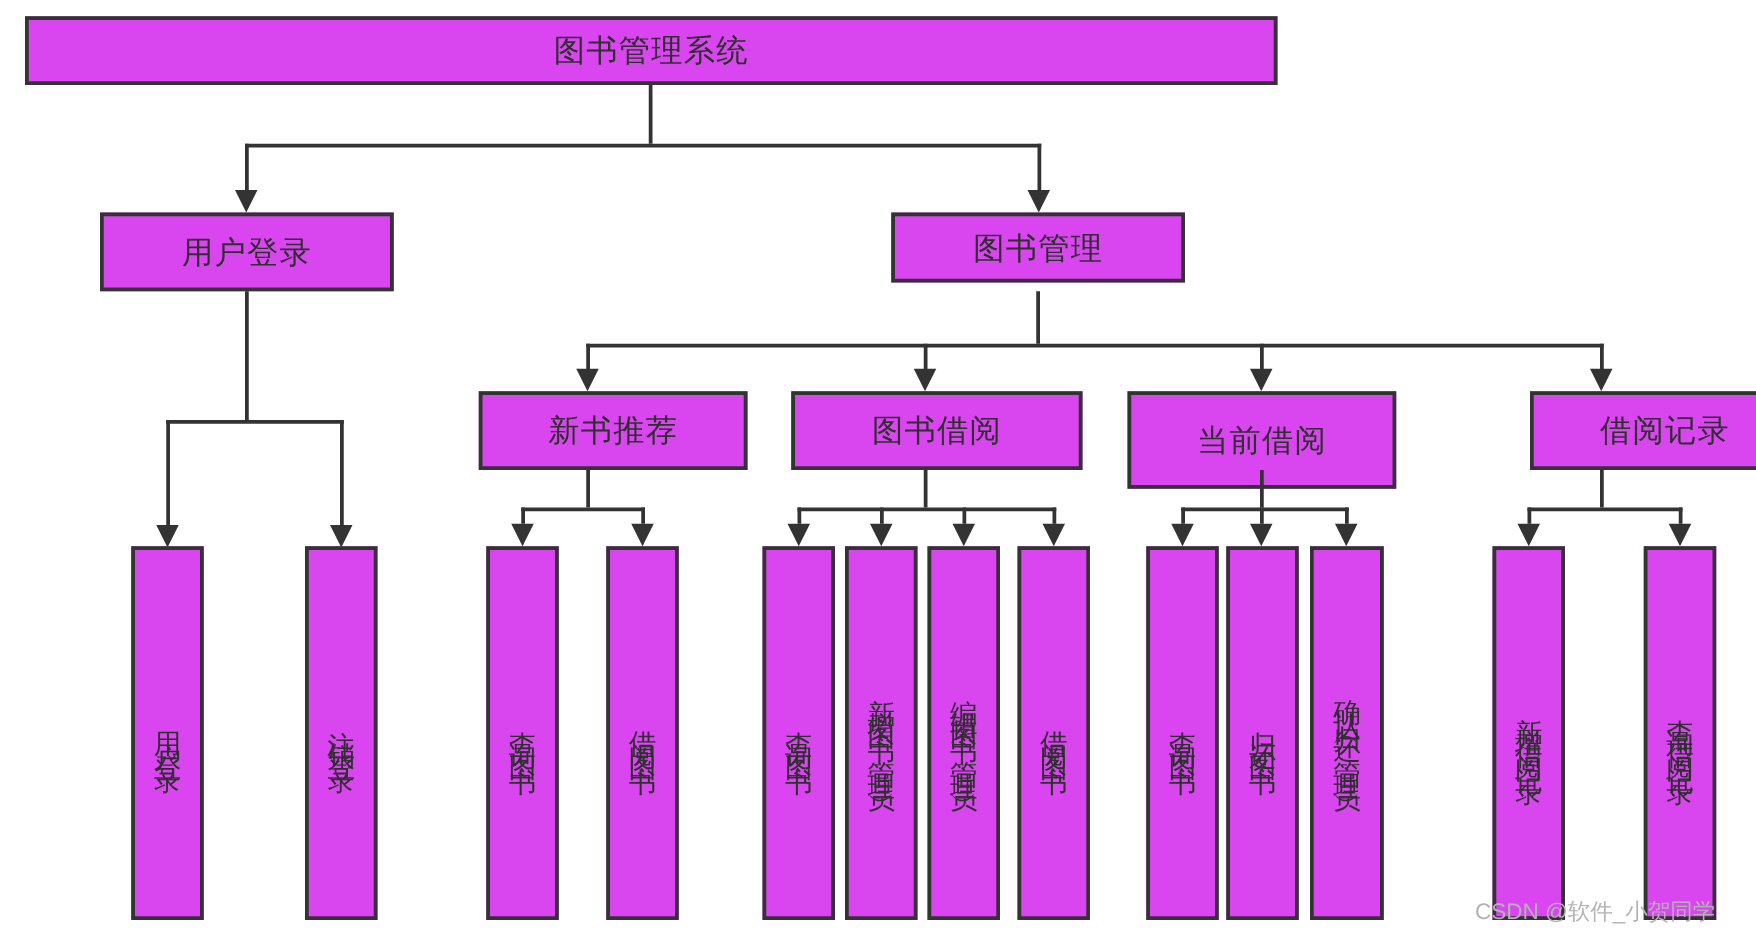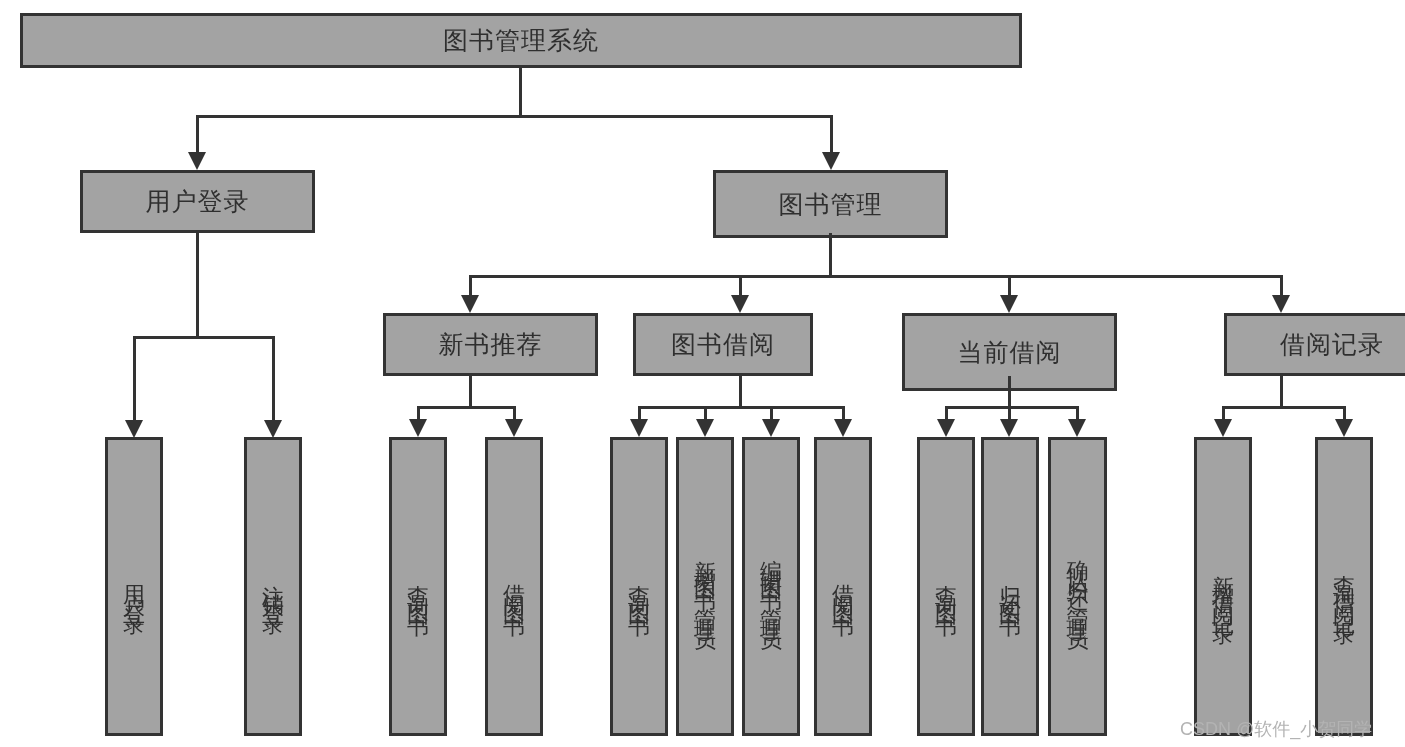--- a/index.html
+++ b/index.html
@@ -7,21 +7,21 @@
   .canvas{
     position:relative;
     width:1405px;height:747px;
     background:#ffffff;
     overflow:hidden;
   }
   .box{
     position:absolute;
     box-sizing:border-box;
     border:3px solid #333333;
-    background:#a3a3a3;
+    background:#d946ef;
     display:flex;
     align-items:center;
     justify-content:center;
     color:#2f2f2f;
   }
   .hbox span{
     font-size:25px;
     letter-spacing:1px;
     white-space:nowrap;
   }
@@ -63,21 +63,21 @@
   <div class="vline" style="left:519px;top:68px;height:47px;"></div>
   <div class="hline" style="left:196px;top:115px;width:637px;"></div>
   <div class="vline" style="left:196px;top:115px;height:38px;"></div>
   <div class="vline" style="left:830px;top:115px;height:38px;"></div>
   <div class="arrow" style="left:188px;top:152px;"></div>
   <div class="arrow" style="left:822px;top:152px;"></div>
 
   <div class="box hbox" style="left:80px;top:170px;width:235px;height:63px;">
     <span>用户登录</span>
   </div>
-  <div class="box hbox" style="left:713px;top:170px;width:235px;height:68px;">
+  <div class="box hbox" style="left:713px;top:170px;width:235px;height:56px;">
     <span>图书管理</span>
   </div>
 
   <div class="vline" style="left:196px;top:233px;height:103px;"></div>
   <div class="hline" style="left:133px;top:336px;width:142px;"></div>
   <div class="vline" style="left:133px;top:336px;height:84px;"></div>
   <div class="vline" style="left:272px;top:336px;height:84px;"></div>
   <div class="arrow" style="left:125px;top:420px;"></div>
   <div class="arrow" style="left:264px;top:420px;"></div>
 
@@ -88,21 +88,21 @@
   <div class="vline" style="left:1008px;top:275px;height:22px;"></div>
   <div class="vline" style="left:1280px;top:275px;height:22px;"></div>
   <div class="arrow" style="left:461px;top:295px;"></div>
   <div class="arrow" style="left:731px;top:295px;"></div>
   <div class="arrow" style="left:1000px;top:295px;"></div>
   <div class="arrow" style="left:1272px;top:295px;"></div>
 
   <div class="box hbox" style="left:383px;top:313px;width:215px;height:63px;">
     <span>新书推荐</span>
   </div>
-  <div class="box hbox" style="left:633px;top:313px;width:180px;height:63px;">
+  <div class="box hbox" style="left:633px;top:313px;width:233px;height:63px;">
     <span>图书借阅</span>
   </div>
   <div class="box hbox" style="left:902px;top:313px;width:215px;height:78px;">
     <span>当前借阅</span>
   </div>
   <div class="box hbox" style="left:1224px;top:313px;width:216px;height:63px;text-align:right;">
     <span>借阅记录</span>
   </div>
 
   <div class="vline" style="left:469px;top:376px;height:30px;"></div>

